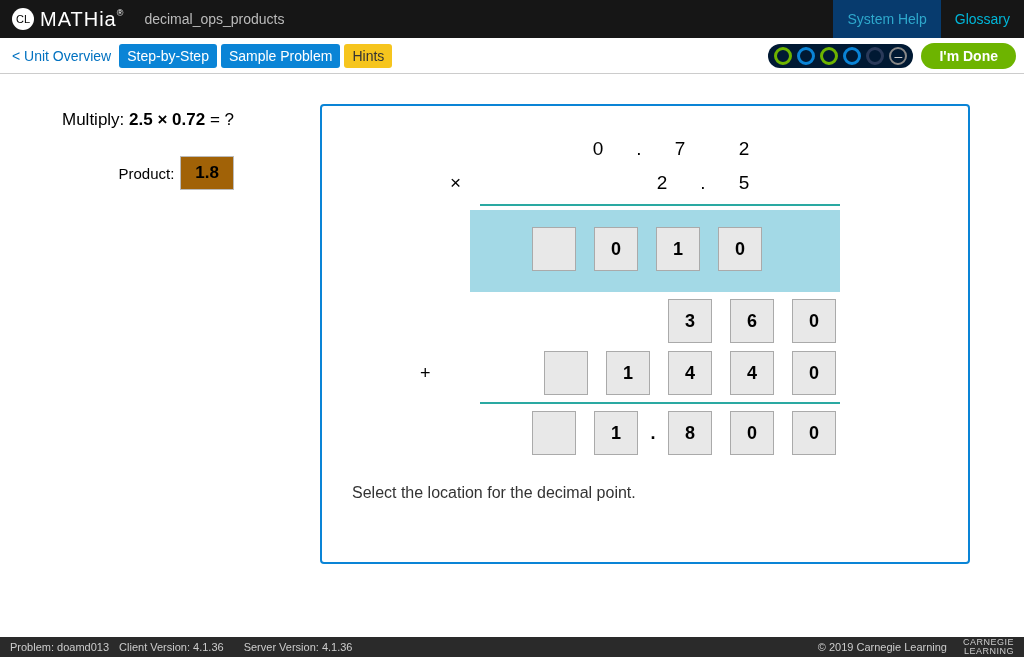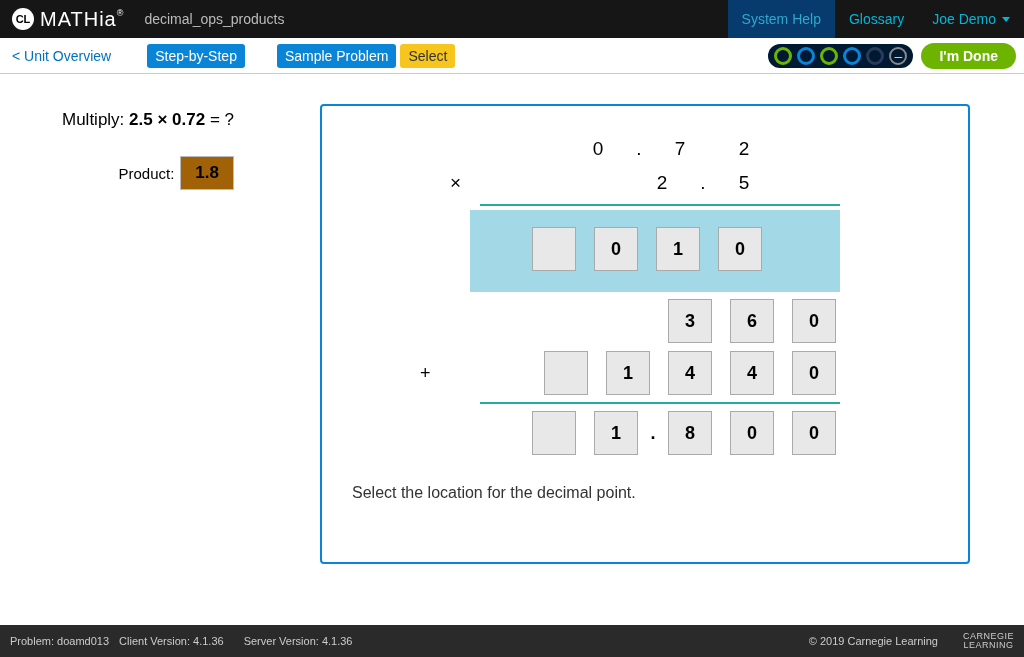--- a/index.html
+++ b/index.html
@@ -1,35 +1,35 @@
 <!DOCTYPE html>
 <html><head>
   <meta charset="utf-8">
   <style>
     * { box-sizing: border-box; margin: 0; padding: 0; }
     body { font-family: "Segoe UI", Arial, sans-serif; background: #fff; width: 1024px; height: 657px; overflow: hidden; position: relative; }
     
     
     .header { background: #161616; height: 38px; display: flex; align-items: center; color: #fff; }
     .logo-area { display: flex; align-items: center; padding-left: 12px; }
-    .cl-badge { background: #fff; color: #000; font-weight: bold; width: 22px; height: 22px; border-radius: 50%; display: inline-flex; align-items: center; justify-content: center; font-size: 11px; margin-right: 6px; }
+    .cl-badge { background: #fff; color: #000; font-weight: normal; width: 22px; height: 22px; border-radius: 50%; display: inline-flex; align-items: center; justify-content: center; font-size: 11px; margin-right: 6px; }
     .logo-text { font-size: 20px; letter-spacing: 1px; }
     .logo-text sup { font-size: 9px; vertical-align: top; }
     .module-name { color: #bbb; margin-left: 20px; font-size: 14px; }
     .header-right { margin-left: auto; display: flex; height: 100%; }
     .header-link { display: flex; align-items: center; padding: 0 14px; color: #00b6d9; font-size: 14px; cursor: pointer; }
     .header-link.system { background: #073b6e; color: #2ea8cc; }
     .user-dropdown { display: flex; align-items: center; gap: 6px; }
     .caret-down { width: 0; height: 0; border-left: 4px solid transparent; border-right: 4px solid transparent; border-top: 5px solid #00b6d9; }
     
     
     .toolbar { height: 36px; border-bottom: 1px solid #ccc; display: flex; align-items: center; padding: 0 8px; gap: 4px; }
     .tb-link { color: #0071c0; font-size: 14px; padding: 3px 4px; cursor: pointer; }
     .tb-btn { padding: 4px 8px; border-radius: 3px; font-size: 14px; cursor: pointer; border: none; }
-    .tb-btn.blue { background: #0a84d6; color: #fff; margin-left: 28px; }
+    .tb-btn.blue { background: #0a84d6; color: #fff; }
     .tb-btn.yellow { background: #f6c51e; color: #333; }
     .toolbar-right { margin-left: auto; display: flex; align-items: center; gap: 8px; }
     .progress-pills { background: #001933; border-radius: 14px; padding: 3px 6px; display: flex; gap: 5px; align-items: center; }
     .pill { width: 18px; height: 18px; border-radius: 50%; box-sizing: border-box; }
     .pill.g { border: 3px solid #6db400; background: #001933; }
     .pill.b { border: 3px solid #0a84d6; background: #001933; }
     .pill.d { border: 3px solid #2a3a5a; background: #001933; }
     .pill.minus { border: 2px solid #888; background: #001933; display: flex; align-items: center; justify-content: center; color: #ccc; font-size: 14px; line-height: 1; }
     .done-btn { background: #6db400; color: #fff; border: none; border-radius: 14px; padding: 5px 18px; font-size: 14px; font-weight: 600; cursor: pointer; }
     
@@ -56,48 +56,44 @@
     .box-row { display: flex; justify-content: flex-end; gap: 18px; align-items: center; min-height: 46px; margin: 6px 0; position: relative; padding-right: 4px; }
     .box-row .op { position: absolute; left: -30px; font-size: 18px; }
     .ibox { width: 44px; height: 44px; background: #e8e8e8; border: 1px solid #aaa; display: flex; align-items: center; justify-content: center; font-weight: bold; font-size: 18px; }
     .ibox.empty { background: #e8e8e8; }
     .spacer { width: 44px; height: 44px; }
     .dot-inline { width: 10px; text-align: center; font-size: 18px; font-weight: bold; margin: 0 -8px; }
     
     .instruct { font-size: 16px; color: #333; margin-top: 28px; }
     
     
-    .footer { position: absolute; bottom: 0; left: 0; right: 0; background: #2a2a2a; color: #ccc; height: 32px; display: flex; align-items: center; font-size: 11px; padding: 0 10px; }
-    .footer-right { margin-left: auto; display: flex; align-items: center; gap: 25px; }
-    .cl-logo-small { font-size: 9px; letter-spacing: 0.5px; line-height: 1; text-align: center; }
+    .footer { position: absolute; bottom: 0; left: 0; right: 0; background: #2a2a2a; color: #ccc; height: 20px; display: flex; align-items: center; font-size: 11px; padding: 0 10px; }
+    .footer-right { margin-left: auto; display: flex; align-items: center; gap: 16px; }
+    .cl-logo-small { font-size: 9px; letter-spacing: 0.5px; line-height: 1; text-align: right; }
   </style>
 </head>
 <body>
 
 <div class="header">
   <div class="logo-area">
     <span class="cl-badge">CL</span>
     <span class="logo-text"><span>MATHia</span><sup>®</sup></span>
   </div>
   <span class="module-name">decimal_ops_products</span>
   <div class="header-right">
     <div class="header-link system">System Help</div>
     <div class="header-link">Glossary</div>
-    <div class="header-link user-dropdown">
-      <span>Joe Demo</span>
-      <span class="caret-down"></span>
-    </div>
   </div>
 </div>
 
 <div class="toolbar">
   <span class="tb-link">&lt; Unit Overview</span>
   <button class="tb-btn blue">Step-by-Step</button>
   <button class="tb-btn blue">Sample Problem</button>
-  <button class="tb-btn yellow">Select</button>
+  <button class="tb-btn yellow">Hints</button>
   <div class="toolbar-right">
     <div class="progress-pills">
       <span class="pill g"></span>
       <span class="pill b"></span>
       <span class="pill g"></span>
       <span class="pill b"></span>
       <span class="pill d"></span>
       <span class="pill minus">–</span>
     </div>
     <button class="done-btn">I'm Done</button>

